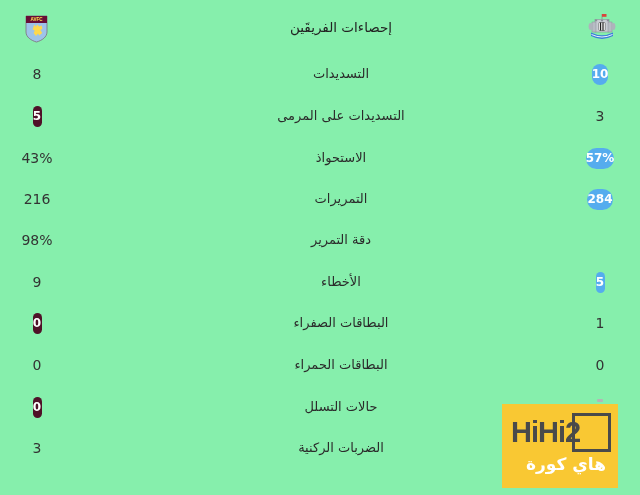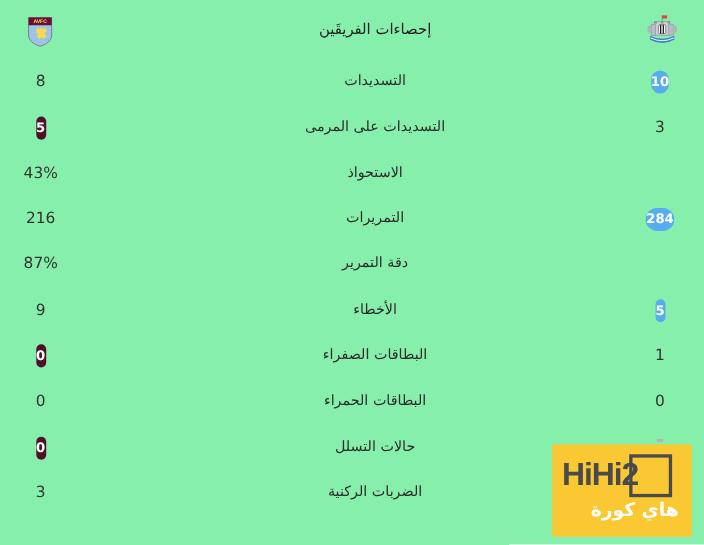--- a/index.html
+++ b/index.html
@@ -24,21 +24,21 @@
   .side.r{right:10px;width:60px;}
   .plain{font-size:14px;color:#333;direction:ltr;unicode-bidi:isolate;}
   .badge{
     direction:ltr;unicode-bidi:isolate;display:inline-flex;align-items:center;justify-content:center;
     height:21px;min-width:9px;padding:0 0;border-radius:11px;color:#fff;
     font-size:12px;font-weight:700;line-height:21px;
   }
   .badge.blue{background:#55ACEE;}
   .badge.maroon{background:#4F1128;}
   
-  .watermark{position:absolute;left:502px;top:404px;width:127px;height:84px;background:#F9C833;}
+  .watermark{position:absolute;left:502px;top:404px;width:116px;height:84px;background:#F9C833;}
   .wm-square{position:absolute;left:70px;top:9px;width:33px;height:33px;border:3px solid #4A4A4A;background:transparent;}
   .wm-brand{
     position:absolute;left:9px;top:12px;font-size:29px;font-weight:bold;color:#4A4A4A;
     letter-spacing:-1px;direction:ltr;unicode-bidi:isolate;
     font-family:"Liberation Sans","DejaVu Sans",sans-serif;
   }
   .wm-tagline{position:absolute;right:12px;top:50px;font-size:17px;font-weight:bold;color:#ffffff;}
   .digit-fragment{position:absolute;left:597px;top:399px;width:6px;height:3px;background:#b5b5b5;border-radius:1px;}
 </style>
 </head>
@@ -88,39 +88,42 @@
     <div class="side r">
         <span class="plain">3</span>
       </div>
     <div class="side l">
         <span class="badge maroon">5</span>
       </div>
   </div>
 
   <div class="row" style="top:147px">
     <div class="label">الاستحواذ</div>
+    <div class="side r">
+        <span class="badge blue">57%</span>
+      </div>
     <div class="side l">
         <span class="plain">43%</span>
       </div>
   </div>
 
   <div class="row" style="top:188px">
     <div class="label">التمريرات</div>
     <div class="side r">
         <span class="badge blue">284</span>
       </div>
     <div class="side l">
         <span class="plain">216</span>
       </div>
   </div>
 
   <div class="row" style="top:229px">
     <div class="label">دقة التمرير</div>
     <div class="side l">
-        <span class="plain">87%</span>
+        <span class="plain">98%</span>
       </div>
   </div>
 
   <div class="row" style="top:271px">
     <div class="label">الأخطاء</div>
     <div class="side r">
         <span class="badge blue">5</span>
       </div>
     <div class="side l">
         <span class="plain">9</span>

